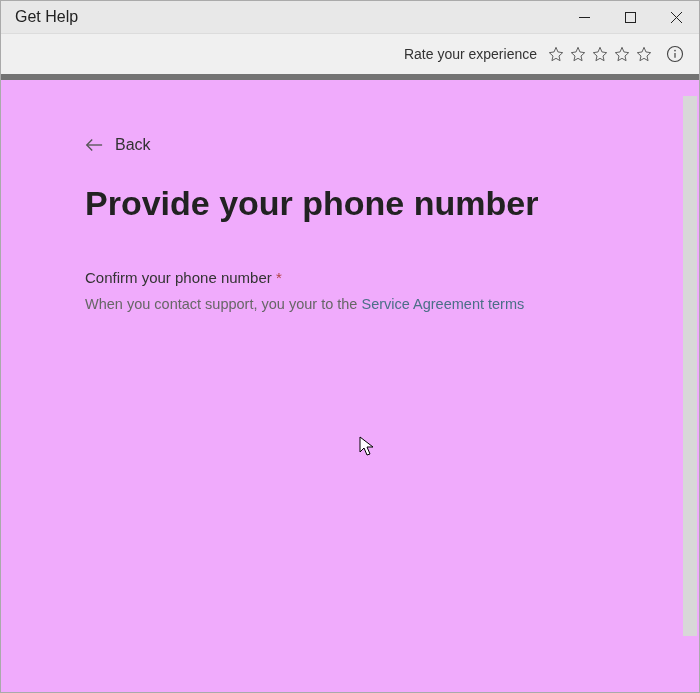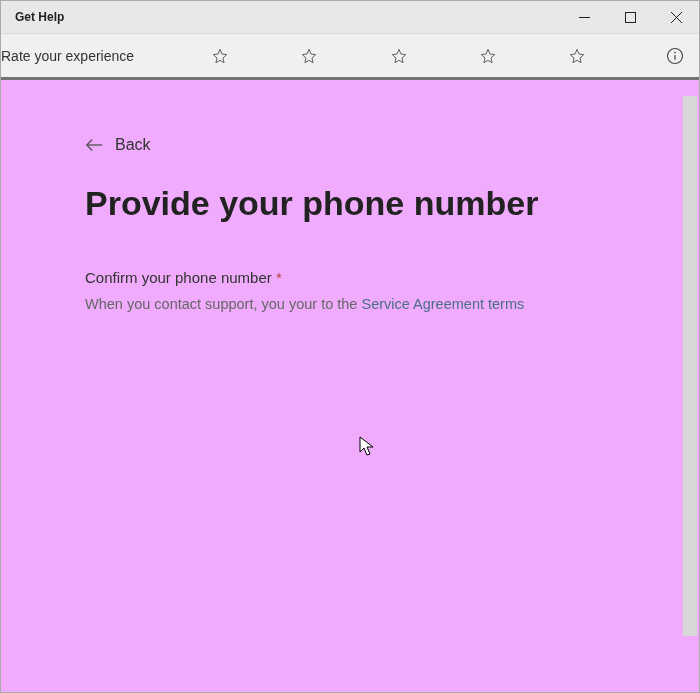--- a/index.html
+++ b/index.html
@@ -15,47 +15,46 @@
     .titlebar {
       height: 33px;
       background: #e8e8e8;
       display: flex;
       align-items: center;
       justify-content: space-between;
       padding-left: 14px;
       border-bottom: 1px solid #dcdcdc;
     }
     .titlebar-title {
-      font-size: 12px;
+      font-size: 16px;
       color: #222;
-      font-weight: bold;
     }
     .window-controls {
       display: flex;
       height: 100%;
     }
     .win-btn {
       width: 46px;
       height: 33px;
       display: flex;
       align-items: center;
       justify-content: center;
       cursor: pointer;
     }
     .win-btn svg { display: block; }
 
     .rating-bar {
       height: 46px;
       background: #f0f0f0;
       display: flex;
       align-items: center;
-      justify-content: space-between;
+      justify-content: flex-end;
       padding-right: 14px;
       gap: 4px;
-      border-bottom: 3px solid #737373;
+      border-bottom: 6px solid #737373;
     }
     .rating-label {
       font-size: 14px;
       color: #333;
       margin-right: 6px;
     }
     .star {
       width: 18px;
       height: 18px;
       cursor: pointer;

